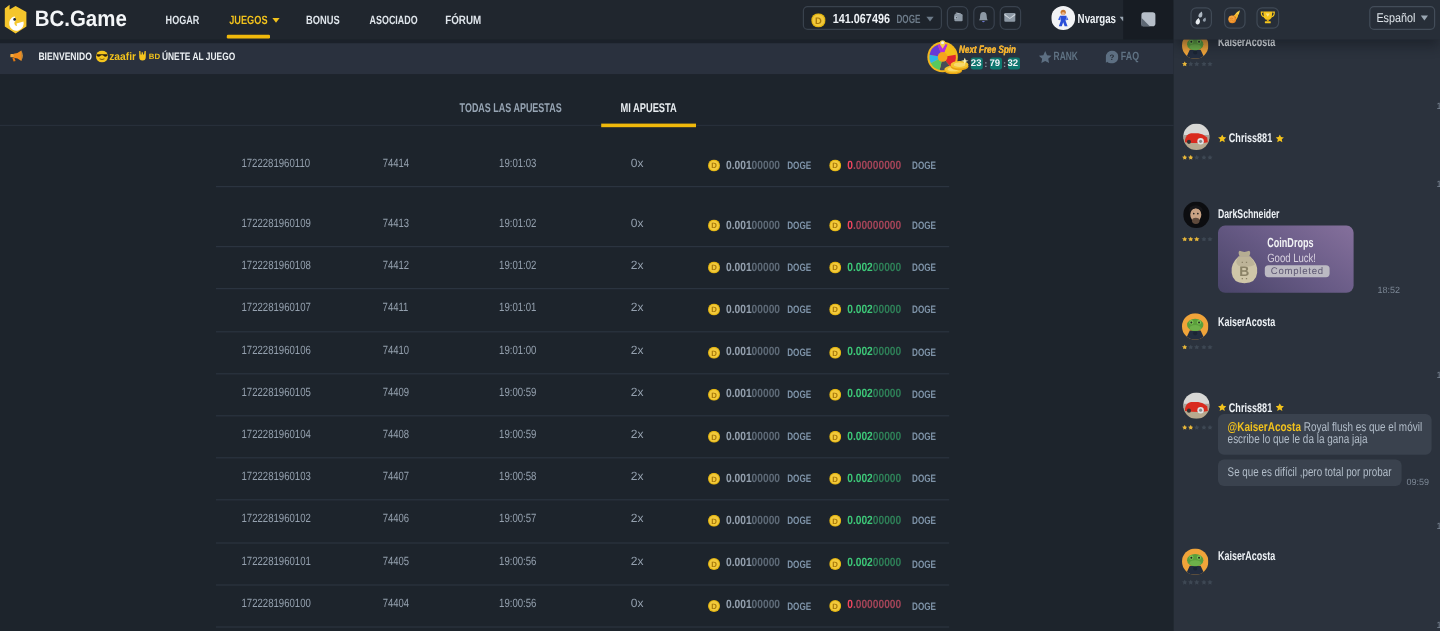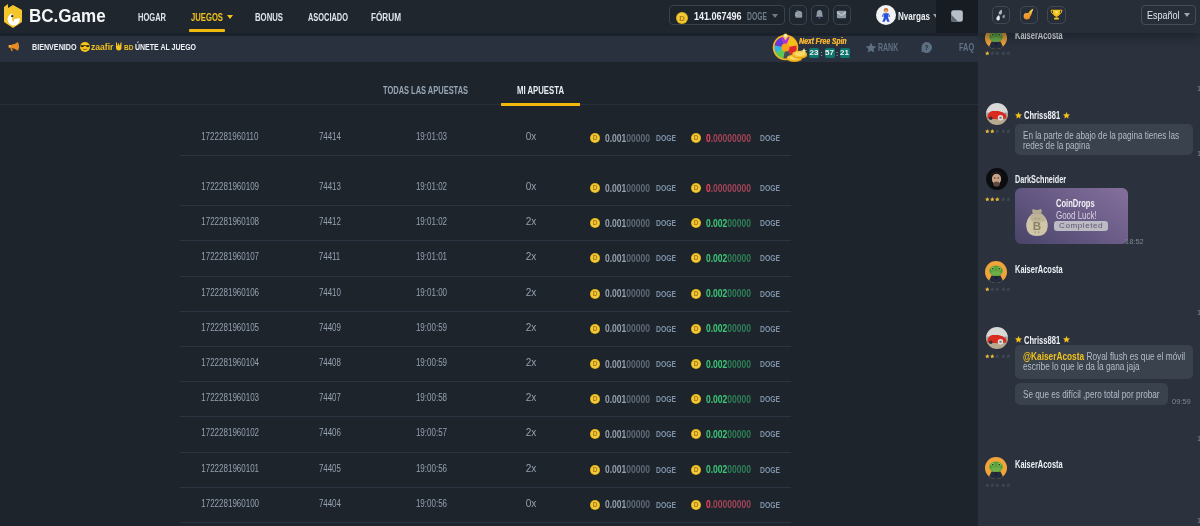--- a/index.html
+++ b/index.html
@@ -7,21 +7,21 @@
 #nav {position:absolute;left:0;top:0;width:978px;height:33px;background:#20262e}
 #strip {position:absolute;left:0;top:33px;width:978px;height:3px;background:#1b212a}
 #ann {position:absolute;left:0;top:36px;width:978px;height:26px;background:#2a313e}
 #main {position:absolute;left:0;top:62px;width:978px;height:464px;background:#1d242c}
 #tabbar {position:absolute;left:0;top:62px;width:978px;height:43px;border-bottom:1px solid #272f3a}
 #side {position:absolute;left:978px;top:0;width:222px;height:526px;background:#2b323d;overflow:hidden}
 #toggle {position:absolute;left:936px;top:0;width:42px;height:33px;background:#171c23}
 .navlink {position:absolute;top:11.5px;font-size:10px;font-weight:bold;color:#dfe5eb}
 .annW {font-size:9px;font-weight:bold;color:#edf1f4}
 .annY {font-size:9px;font-weight:bold;color:#f2c21c}
-.cdb {position:absolute;top:48px;background:#0f766e;border-radius:2px;width:10px;height:10px;line-height:10px;text-align:center;font-size:8px;font-weight:bold;color:#eef2f5}
+.cdb {position:absolute;top:48px;background:#0f766e;border-radius:2px;width:10px;height:10px;line-height:10px;font-size:8px;font-weight:bold;color:#eef2f5}
 .cdc {position:absolute;top:48.5px;font-size:8px;color:#8b97a4;font-weight:bold}
 .nbtn {position:absolute;top:5px;width:18px;height:19.5px;border:1.5px solid #39424e;border-radius:5px;display:flex;align-items:center;justify-content:center}
 .sbtn {position:absolute;width:18.6px;height:18.6px;border:1.5px solid #404a56;border-radius:5px;display:flex;align-items:center;justify-content:center}
 .tab {position:absolute;top:84px;font-size:10.5px;font-weight:bold}
 .trow {position:absolute;left:180px;width:611px;height:35.2px;border-bottom:1px solid #2b3440;display:flex;align-items:center}
 .c {font-size:10px;color:#94a0ae}
 .c1 {width:100px;text-align:center}
 .c2 {width:100px;text-align:center}
 .c3 {width:102px;text-align:center}
 .c4 {width:98px;text-align:center;position:relative;top:-1.5px}
@@ -160,32 +160,32 @@
       <ellipse cx="9" cy="11" rx="8.5" ry="3.4" fill="#f6c52e"></ellipse>
       <ellipse cx="9" cy="11" rx="5.5" ry="2" fill="#f9da6d"></ellipse>
 <ellipse cx="15" cy="8.5" rx="8.5" ry="3.6" fill="#e8a413"></ellipse>
       <ellipse cx="15" cy="6.8" rx="8.5" ry="3.6" fill="#f6c52e"></ellipse>
       <ellipse cx="15" cy="6.8" rx="5.5" ry="2.2" fill="#f9da6d"></ellipse>
 <path d="M20 0 L21 2.5 L23.5 3 L21 4 L20 6.5 L19 4 L16.5 3 L19 2.5 Z" fill="#fdf2b0"></path>
 </svg>
 <div class="a" style="left:799.2px;top:35.5px;font-size:9px;font-weight:bold;font-style:italic;color:#f3a81f;text-shadow:0.3px 0.3px 0 #fbd76a"><span style="display:inline-block;width:48px;"><span style="display:inline-block;transform:scaleX(0.754);transform-origin:left;white-space:nowrap">Next Free Spin</span></span></div>
 <div class="cdb" style="left:809px">23</div>
     <div class="cdc" style="left:820.3px">:</div>
-<div class="cdb" style="left:824.5px">57</div>
+<div class="cdb" style="left:824.5px">79</div>
     <div class="cdc" style="left:835.8px">:</div>
-<div class="cdb" style="left:839.5px">21</div>
+<div class="cdb" style="left:839.5px">32</div>
 <svg class="a" style="left:865px;top:41.5px" width="12" height="12" viewBox="0 0 20 20">
       <path d="M10 1l2.6 5.6 6.2.7-4.6 4.2 1.2 6.1L10 14.6 4.6 17.6l1.2-6.1L1.2 7.3l6.2-.7z" fill="#5d6f82"></path>
     </svg>
 <div class="a" style="left:878px;top:42px;font-size:10px;font-weight:bold;color:#5f7283"><span style="display:inline-block;width:20px;"><span style="display:inline-block;transform:scaleX(0.7);transform-origin:left;white-space:nowrap">RANK</span></span></div>
 <svg class="a" style="left:920.5px;top:42px" width="11" height="11" viewBox="0 0 20 20">
       <path d="M10 0 A10 10 0 1 1 2.9 17.1 L1 19 L1 10 A10 10 0 0 1 10 0Z" fill="#5d6f82"></path>
       <text x="10" y="14.5" text-anchor="middle" font-size="12" font-weight="bold" fill="#242b35" font-family="Liberation Sans">?</text>
     </svg>
-<div class="a" style="left:934px;top:42px;font-size:10px;font-weight:bold;color:#5f7283"><span style="display:inline-block;width:16px;margin-left:25px;"><span style="display:inline-block;transform:scaleX(0.74);transform-origin:left;white-space:nowrap">FAQ</span></span></div>
+<div class="a" style="left:934px;top:42px;font-size:10px;font-weight:bold;color:#5f7283"><span style="display:inline-block;width:16px;"><span style="display:inline-block;transform:scaleX(0.74);transform-origin:left;white-space:nowrap">FAQ</span></span></div>
 
 <div id="main"></div>
 <div id="tabbar"></div>
 <div class="tab" style="left:383px;width:85px;color:#97a5b4"><span style="display:inline-block;transform:scaleX(0.712);transform-origin:left;white-space:nowrap">TODAS LAS APUESTAS</span></div>
 <div class="tab" style="left:517px;width:47px;color:#e9eef2"><span style="display:inline-block;transform:scaleX(0.739);transform-origin:left;white-space:nowrap">MI APUESTA</span></div>
 <div class="a" style="left:501px;top:103px;width:79px;height:3px;background:#f0b90b"></div>
 
 <div class="trow" style="top:121px">
 <div class="c c1"><span class="sq81">1722281960110</span></div>
 <div class="c c2"><span class="sq79">74414</span></div>
@@ -524,23 +524,20 @@
         <svg width="4.6" height="4.6" viewBox="0 0 20 20" style="flex:none">
           <path d="M10 0l2.9 6.3 6.9.8-5.1 4.7 1.4 6.8L10 15.2 3.9 18.6l1.4-6.8L.2 7.1l6.9-.8z" fill="#3e4854"></path>
         </svg>
         <svg width="4.6" height="4.6" viewBox="0 0 20 20" style="flex:none">
           <path d="M10 0l2.9 6.3 6.9.8-5.1 4.7 1.4 6.8L10 15.2 3.9 18.6l1.4-6.8L.2 7.1l6.9-.8z" fill="#3e4854"></path>
         </svg>
         <svg width="4.6" height="4.6" viewBox="0 0 20 20" style="flex:none">
           <path d="M10 0l2.9 6.3 6.9.8-5.1 4.7 1.4 6.8L10 15.2 3.9 18.6l1.4-6.8L.2 7.1l6.9-.8z" fill="#3e4854"></path>
         </svg>
       </div>
-      <div class="bub a" style="left:36.6px;top:123.7px;width:178px;height:31px">
-        <div class="txt" style="transform:scaleX(0.775)">En la parte de abajo de la pagina tienes las<br>redes de la pagina</div>
-      </div>
       <div class="ts a" style="left:219px;top:149px">1</div>
       <svg class="a" style="left:7.6px;top:168.4px" width="22" height="22" viewBox="0 0 22 22">
         <defs>
           <clipPath id="d7_168">
             <circle cx="11" cy="11" r="11"></circle>
           </clipPath>
         </defs>
         <g clip-path="url(#d7_168)">
           <rect width="22" height="22" fill="#0c0d10"></rect>
           <ellipse cx="10.5" cy="11" rx="4.6" ry="5.6" fill="#c8a284"></ellipse>
@@ -575,21 +572,21 @@
           <path d="M9 6 L19 6 Q22 9 23 13 Q18 16 9 14 Q5 11 9 6Z" fill="#bdb498"></path>
           <text x="14" y="23" text-anchor="middle" font-size="12" font-weight="bold" fill="#8a8266" font-family="Liberation Sans">B</text>
           <path d="M12.2 10.4 L12.2 11.6 M15.8 10.4 L15.8 11.6 M12.2 24.4 L12.2 25.6 M15.8 24.4 L15.8 25.6" stroke="#8a8266" stroke-width="1.1"></path>
         </svg>
 <div class="a" style="left:41.5px;top:9px;font-size:11px;font-weight:bold;color:#f2f3f5"><span style="display:inline-block;width:39px;"><span style="display:inline-block;transform:scaleX(0.687);transform-origin:left;white-space:nowrap">CoinDrops</span></span></div>
 <div class="a" style="left:41.5px;top:22px;font-size:10px;color:#d9d2e0"><span style="display:inline-block;width:35px;"><span style="display:inline-block;transform:scaleX(0.795);transform-origin:left;white-space:nowrap">Good Luck!</span></span></div>
 <div class="a" style="left:39.5px;top:32.5px;width:54px;height:10.5px;background:#bcbac3;border-radius:3px;display:flex;align-items:center;justify-content:center">
           <span style="font-size:8px;color:#5d5772;letter-spacing:0.6px">Completed</span>
         </div>
 </div>
-      <div class="ts a" style="left:147px;top:236.5px">18:52</div>
+      <div class="ts a" style="left:170px;top:236.5px">18:52</div>
       <svg class="a" style="left:7.4px;top:261.1px" width="22" height="22" viewBox="0 0 22 22">
         <defs>
           <clipPath id="k7_261">
             <circle cx="11" cy="11" r="11"></circle>
           </clipPath>
         </defs>
         <g clip-path="url(#k7_261)">
           <rect width="22" height="22" fill="#f0a43a"></rect>
           <path d="M3 22 L6.5 14.5 L15.5 14.5 L19 22 Z" fill="#232d3f"></path>
           <ellipse cx="11" cy="9.8" rx="6.8" ry="5.2" fill="#5a9e3c"></ellipse>

